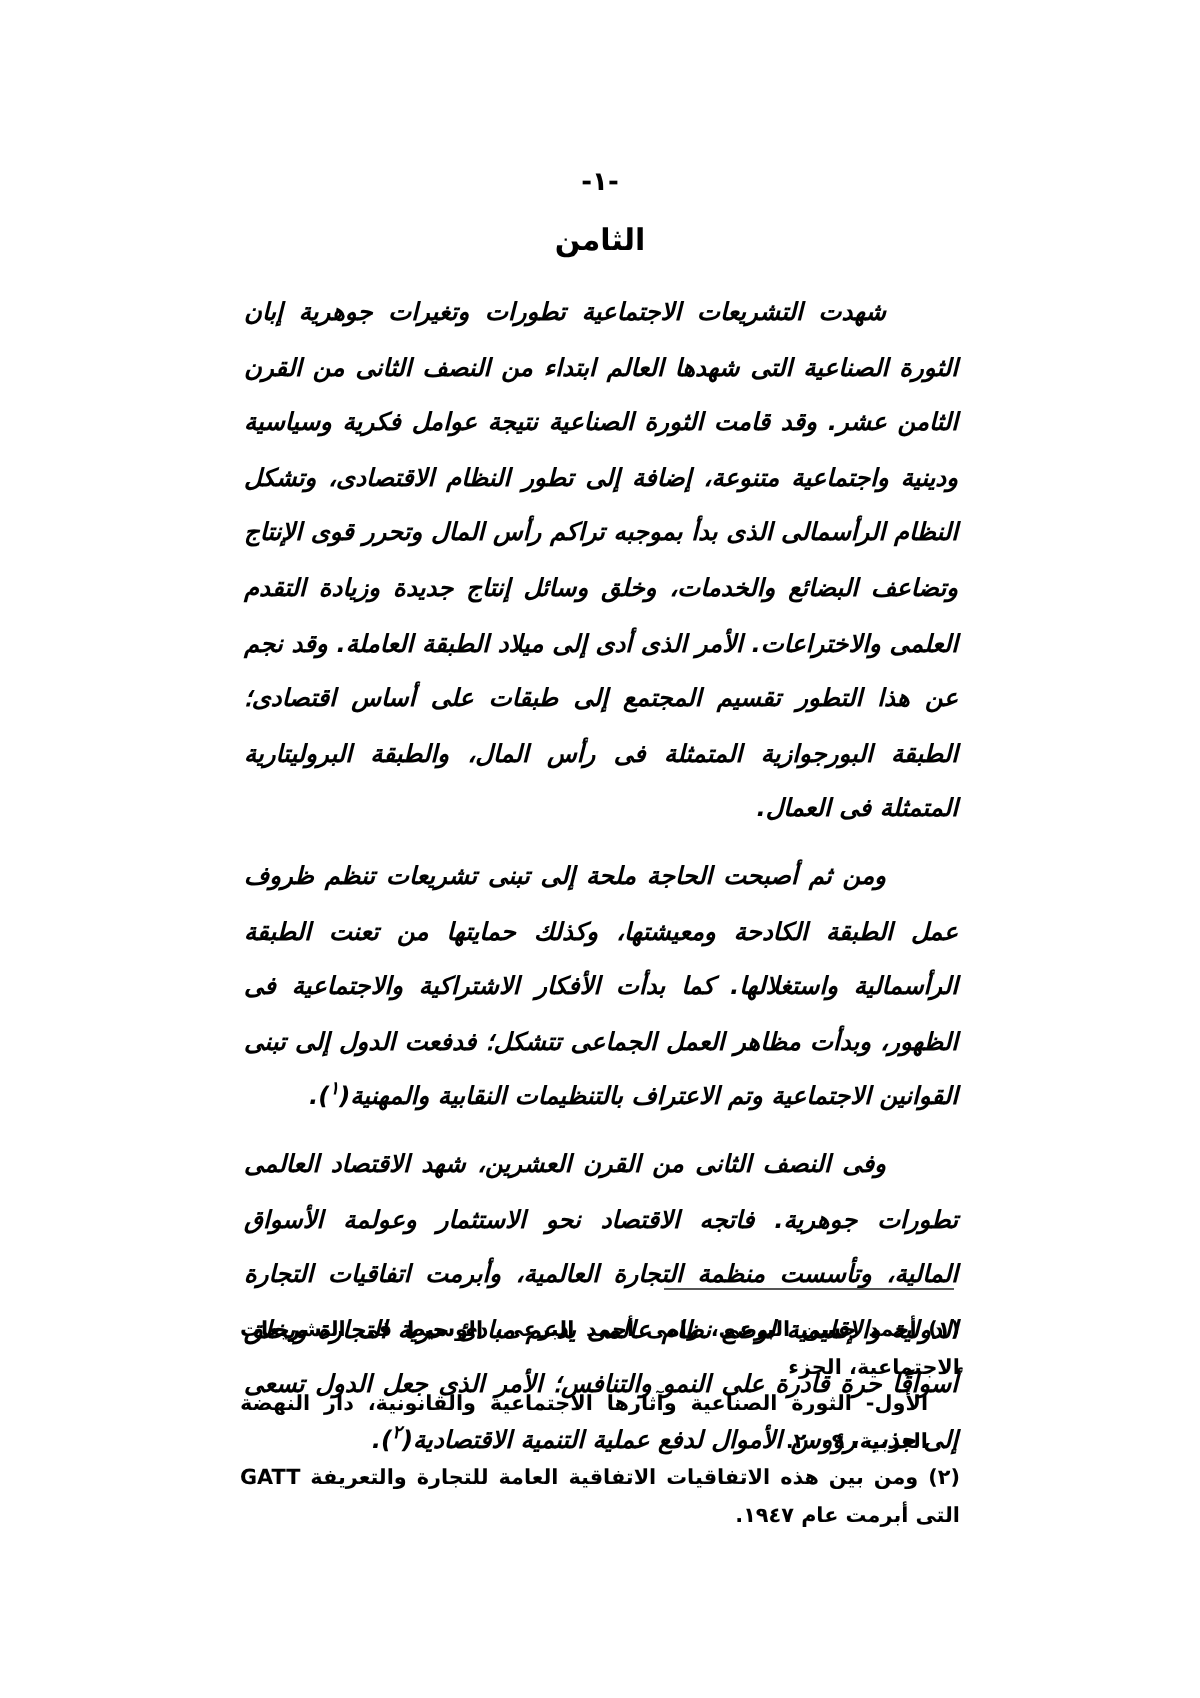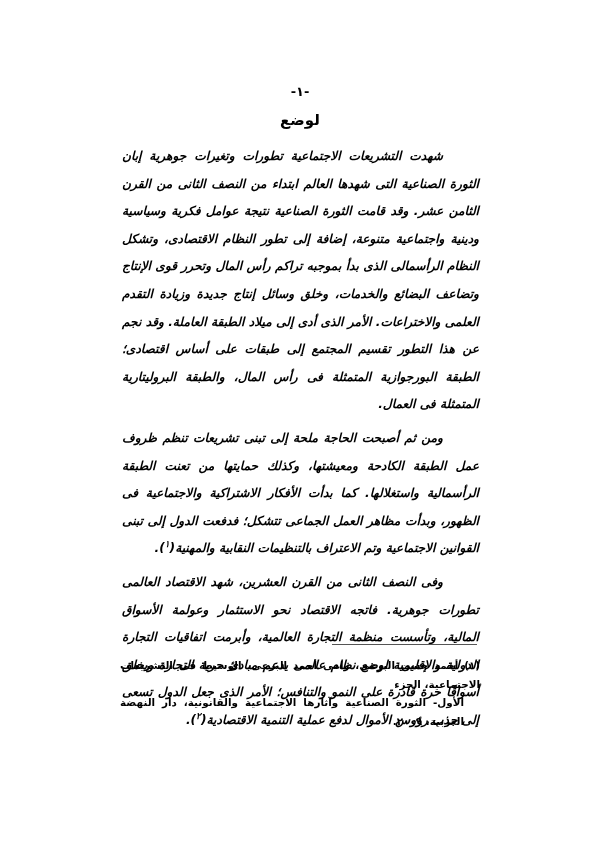--- a/index.html
+++ b/index.html
@@ -92,32 +92,36 @@
       padding-right: 16px;
     }
   </style>
 </head>
 <body>
 
 <div class="page">
 
   <div class="page-number">-١-</div>
 
-  <div class="heading">لوضع</div>
+  <div class="heading">الثامن</div>
 
   <div class="body-text">
     <p class="para"><span>شهدت التشريعات الاجتماعية تطورات وتغيرات جوهرية إبان الثورة الصناعية التى شهدها العالم ابتداء من النصف الثانى من القرن الثامن عشر. وقد قامت الثورة الصناعية نتيجة عوامل فكرية وسياسية ودينية واجتماعية متنوعة، إضافة إلى تطور النظام الاقتصادى، وتشكل النظام الرأسمالى الذى بدأ بموجبه تراكم رأس المال وتحرر قوى الإنتاج وتضاعف البضائع والخدمات، وخلق وسائل إنتاج جديدة وزيادة التقدم العلمى والاختراعات. الأمر الذى أدى إلى ميلاد الطبقة العاملة. وقد نجم عن هذا التطور تقسيم المجتمع إلى طبقات على أساس اقتصادى؛ الطبقة البورجوازية المتمثلة فى رأس المال، والطبقة البروليتارية المتمثلة فى العمال.</span></p>
     <p class="para"><span>ومن ثم أصبحت الحاجة ملحة إلى تبنى تشريعات تنظم ظروف عمل الطبقة الكادحة ومعيشتها، وكذلك حمايتها من تعنت الطبقة الرأسمالية واستغلالها. كما بدأت الأفكار الاشتراكية والاجتماعية فى الظهور، وبدأت مظاهر العمل الجماعى تتشكل؛ فدفعت الدول إلى تبنى القوانين الاجتماعية وتم الاعتراف بالتنظيمات النقابية والمهنية(</span><span class="fn-ref">١</span><span>).</span></p>
     <p class="para"><span>وفى النصف الثانى من القرن العشرين، شهد الاقتصاد العالمى تطورات جوهرية. فاتجه الاقتصاد نحو الاستثمار وعولمة الأسواق المالية، وتأسست منظمة التجارة العالمية، وأبرمت اتفاقيات التجارة الدولية والإقليمية لوضع نظام عالمى يدعم مبادئ حرية التجارة ويخلق أسواقًا حرة قادرة على النمو والتنافس؛ الأمر الذى جعل الدول تسعى إلى جذب رؤوس الأموال لدفع عملية التنمية الاقتصادية(</span><span class="fn-ref">٢</span><span>).</span></p>
 
   </div>
 
   <div class="footnote-rule"></div>
 
   <div class="footnotes">
     <p class="footnote">
       <span>(١)</span>
       <span>أحمد حسن البرعى، رامى أحمد البرعى، الوسيط فى التشريعات الاجتماعية، الجزء</span>
       <span class="fn-cont">الأول- الثورة الصناعية وآثارها الاجتماعية والقانونية، دار النهضة العربية، ٢٠٠٩.</span>
     </p>
+    <p class="footnote">
+      <span>(٢)</span>
+      <span>ومن بين هذه الاتفاقيات الاتفاقية العامة للتجارة والتعريفة GATT التى أبرمت عام ١٩٤٧.</span>
+    </p>
   </div>
 
 </div>
 
 </body></html>

